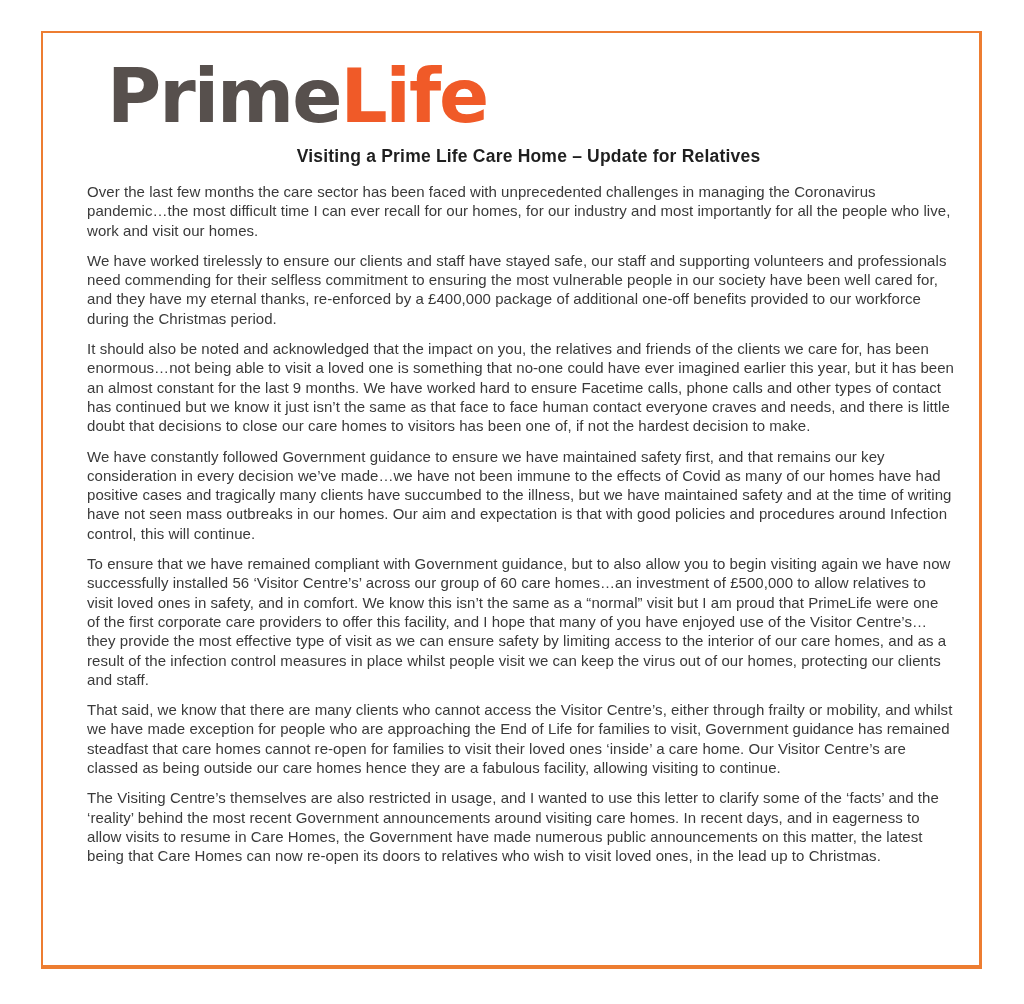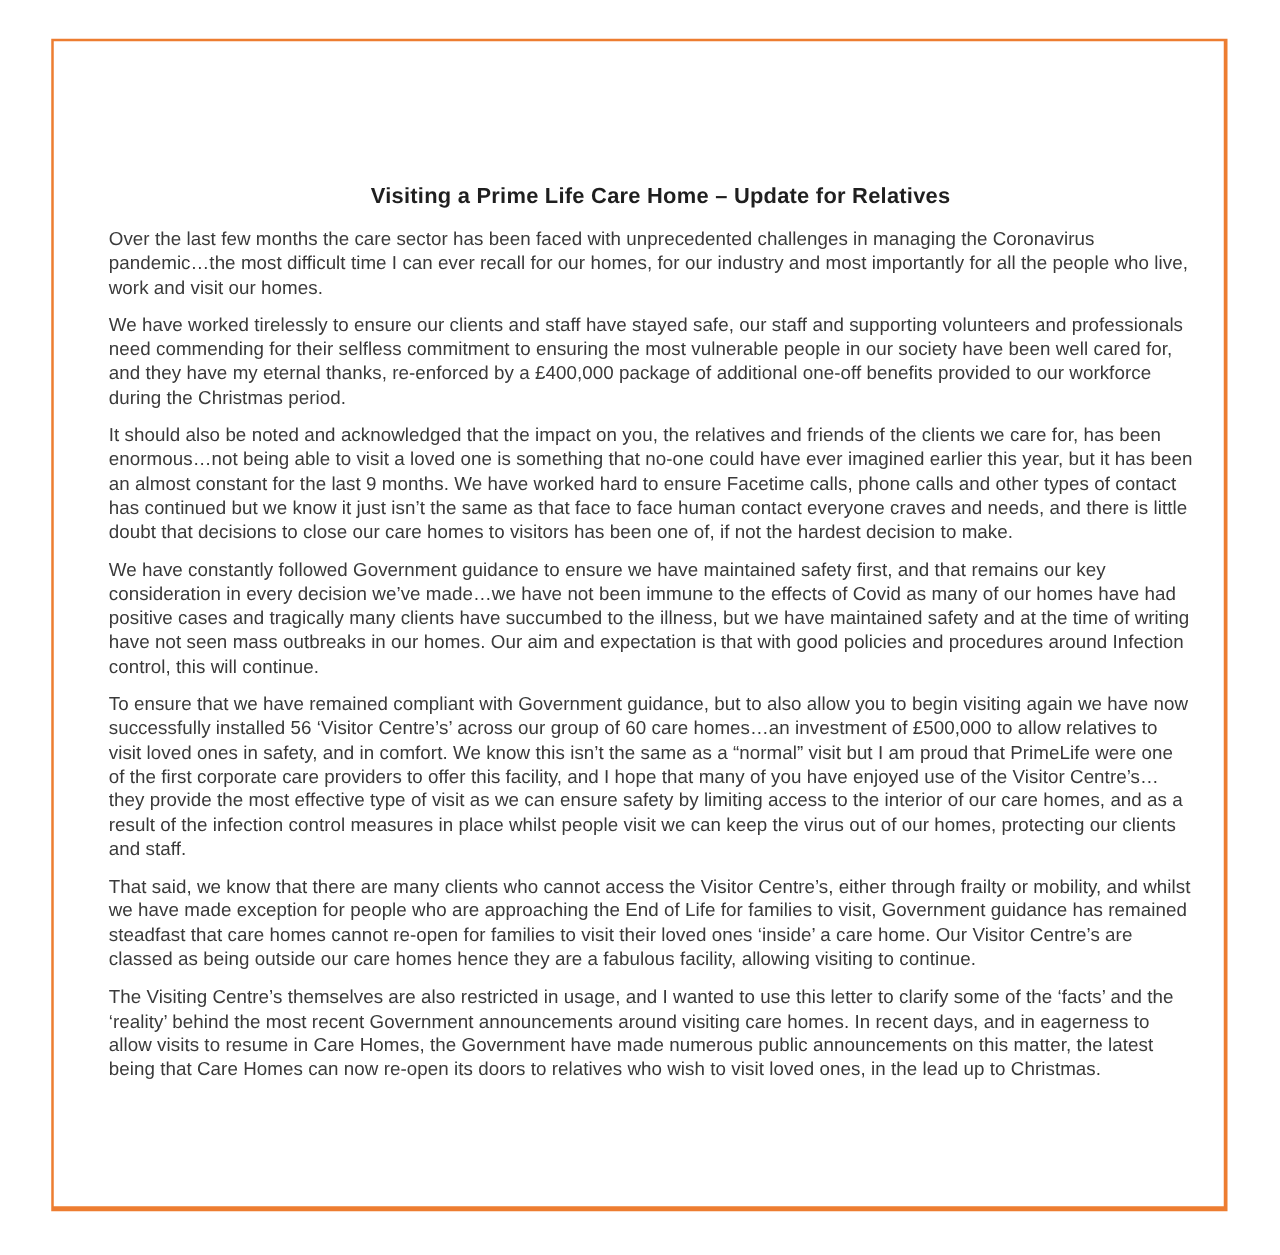--- a/index.html
+++ b/index.html
@@ -66,20 +66,23 @@
     letter-spacing: 0.05px;
     text-align: left;
   }
 </style>
 </head>
 <body>
 
 <div class="canvas">
   <div class="page-frame">
 
+    <div class="logo">
+      <span class="logo-prime">Prime</span><span class="logo-life">Life</span>
+    </div>
 
     <div class="doc-title">Visiting a Prime Life Care Home – Update for Relatives</div>
 
     <div class="letter-body">
       <p>Over the last few months the care sector has been faced with unprecedented challenges in managing the Coronavirus pandemic…the most difficult time I can ever recall for our homes, for our industry and most importantly for all the people who live, work and visit our homes.</p>
       <p>We have worked tirelessly to ensure our clients and staff have stayed safe, our staff and supporting volunteers and professionals need commending for their selfless commitment to ensuring the most vulnerable people in our society have been well cared for, and they have my eternal thanks, re-enforced by a £400,000 package of additional one-off benefits provided to our workforce during the Christmas period.</p>
       <p>It should also be noted and acknowledged that the impact on you, the relatives and friends of the clients we care for, has been enormous…not being able to visit a loved one is something that no-one could have ever imagined earlier this year, but it has been an almost constant for the last 9 months. We have worked hard to ensure Facetime calls, phone calls and other types of contact has continued but we know it just isn’t the same as that face to face human contact everyone craves and needs, and there is little doubt that decisions to close our care homes to visitors has been one of, if not the hardest decision to make.</p>
       <p>We have constantly followed Government guidance to ensure we have maintained safety first, and that remains our key consideration in every decision we’ve made…we have not been immune to the effects of Covid as many of our homes have had positive cases and tragically many clients have succumbed to the illness, but we have maintained safety and at the time of writing have not seen mass outbreaks in our homes. Our aim and expectation is that with good policies and procedures around Infection control, this will continue.</p>
       <p>To ensure that we have remained compliant with Government guidance, but to also allow you to begin visiting again we have now successfully installed 56 ‘Visitor Centre’s’ across our group of 60 care homes…an investment of £500,000 to allow relatives to visit loved ones in safety, and in comfort. We know this isn’t the same as a “normal” visit but I am proud that PrimeLife were one of the first corporate care providers to offer this facility, and I hope that many of you have enjoyed use of the Visitor Centre’s…they provide the most effective type of visit as we can ensure safety by limiting access to the interior of our care homes, and as a result of the infection control measures in place whilst people visit we can keep the virus out of our homes, protecting our clients and staff.</p>
       <p>That said, we know that there are many clients who cannot access the Visitor Centre’s, either through frailty or mobility, and whilst we have made exception for people who are approaching the End of Life for families to visit, Government guidance has remained steadfast that care homes cannot re-open for families to visit their loved ones ‘inside’ a care home. Our Visitor Centre’s are classed as being outside our care homes hence they are a fabulous facility, allowing visiting to continue.</p>

